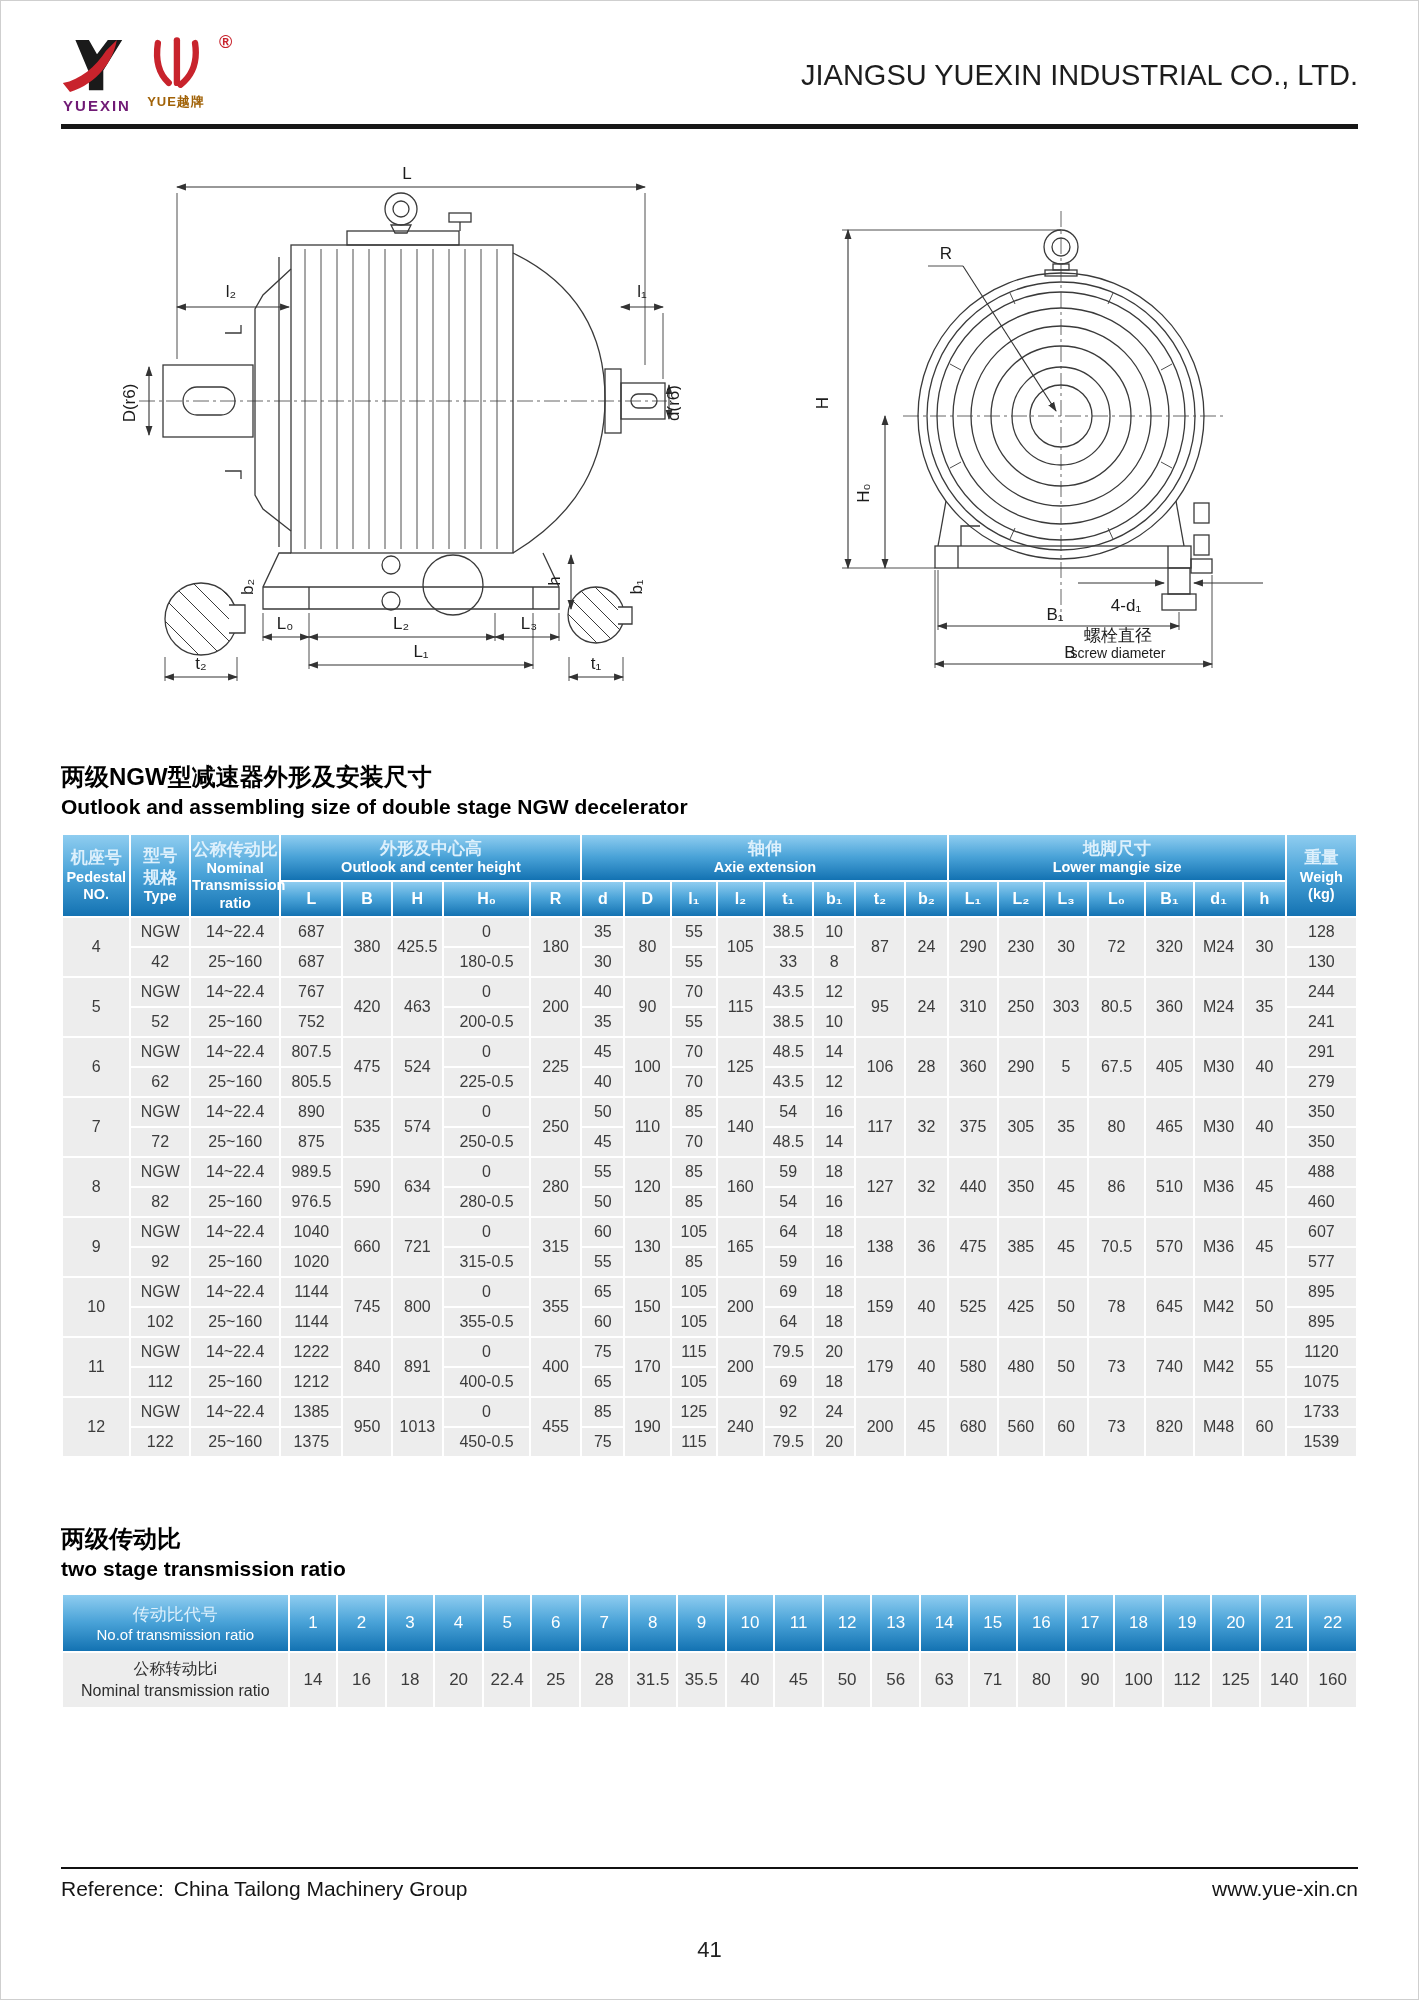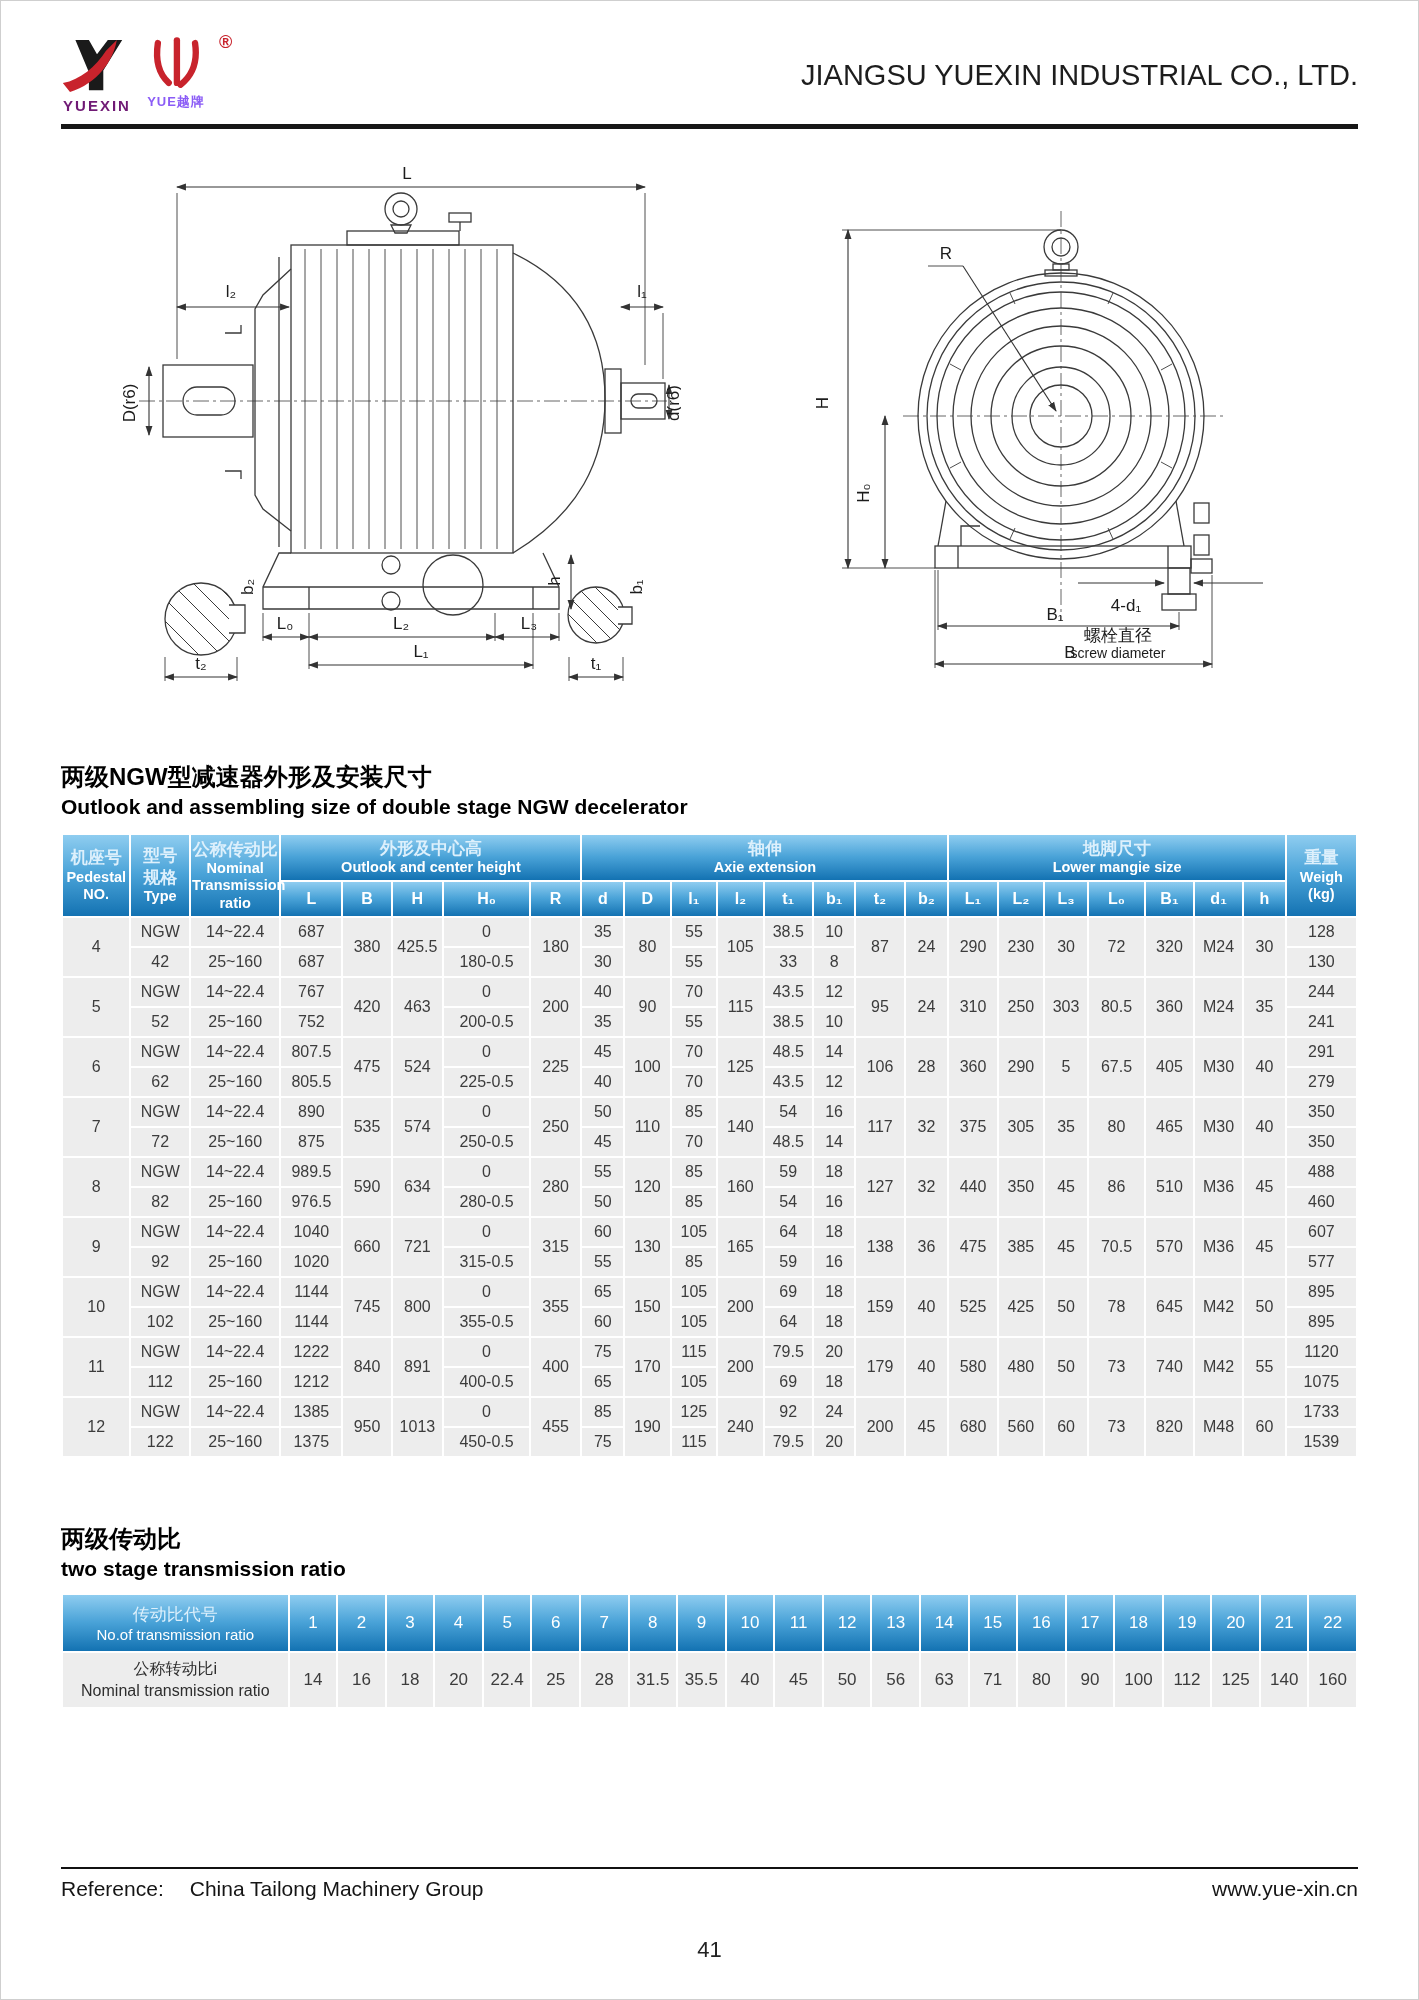--- a/index.html
+++ b/index.html
@@ -6,21 +6,21 @@
 html,body{background:#9a9a9a}
 body{font-family:"Liberation Sans","DejaVu Sans",sans-serif}
 .page{position:relative;width:1419px;height:2000px;margin:0 auto;background:#fff;border:1px solid #cfcfcf;overflow:hidden}
 .inner{padding:0 60px}
 
 
 .hdr{display:flex;align-items:center;margin-top:36px;padding-bottom:10px;border-bottom:5px solid #161616}
 .logo-wrap{display:flex;align-items:flex-start;gap:14px;margin-right:26px}
 .mark{display:flex;flex-direction:column;align-items:center}
 .logo-name{font-size:15px;font-weight:bold;color:#701a75;letter-spacing:2px;margin-top:2px}
-.logo-name2{font-size:13px;font-weight:bold;color:#8b5cf6;letter-spacing:1px;margin-top:4px}
+.logo-name2{font-size:13px;font-weight:bold;color:#a16207;letter-spacing:1px;margin-top:4px}
 .reg{font-size:18px;color:#c8232c;font-weight:bold;line-height:1;margin-top:-4px}
 .company-cn{font-size:31px;font-weight:bold;color:#101010;letter-spacing:3px;white-space:nowrap}
 .company-en{font-size:29px;color:#1d1d1d;font-weight:500;margin-left:auto;white-space:nowrap}
 
 
 .draw-row{display:flex;align-items:flex-start;margin-top:28px;padding:0 40px 0 40px}
 .draw-row svg{flex:none}
 .front-svg{margin-left:auto;margin-top:14px}
 .ln{stroke:#3a3a3a;stroke-width:1.3;fill:none}
 .thin{stroke:#3a3a3a;stroke-width:0.9;fill:none}
@@ -792,18 +792,18 @@
           </tr>
       </tbody>
     </table>
 
   </div>
 
   <div class="footer">
     <div class="rule"></div>
     <div class="row">
       <span>Reference:</span>
-      <span style="margin-left:26px">China Tailong Machinery Group</span>
+      <span style="margin-left:10px">China Tailong Machinery Group</span>
       <span class="site">www.yue-xin.cn</span>
     </div>
   </div>
   <div class="pageno">41</div>
 </div>
 
 </body></html>

